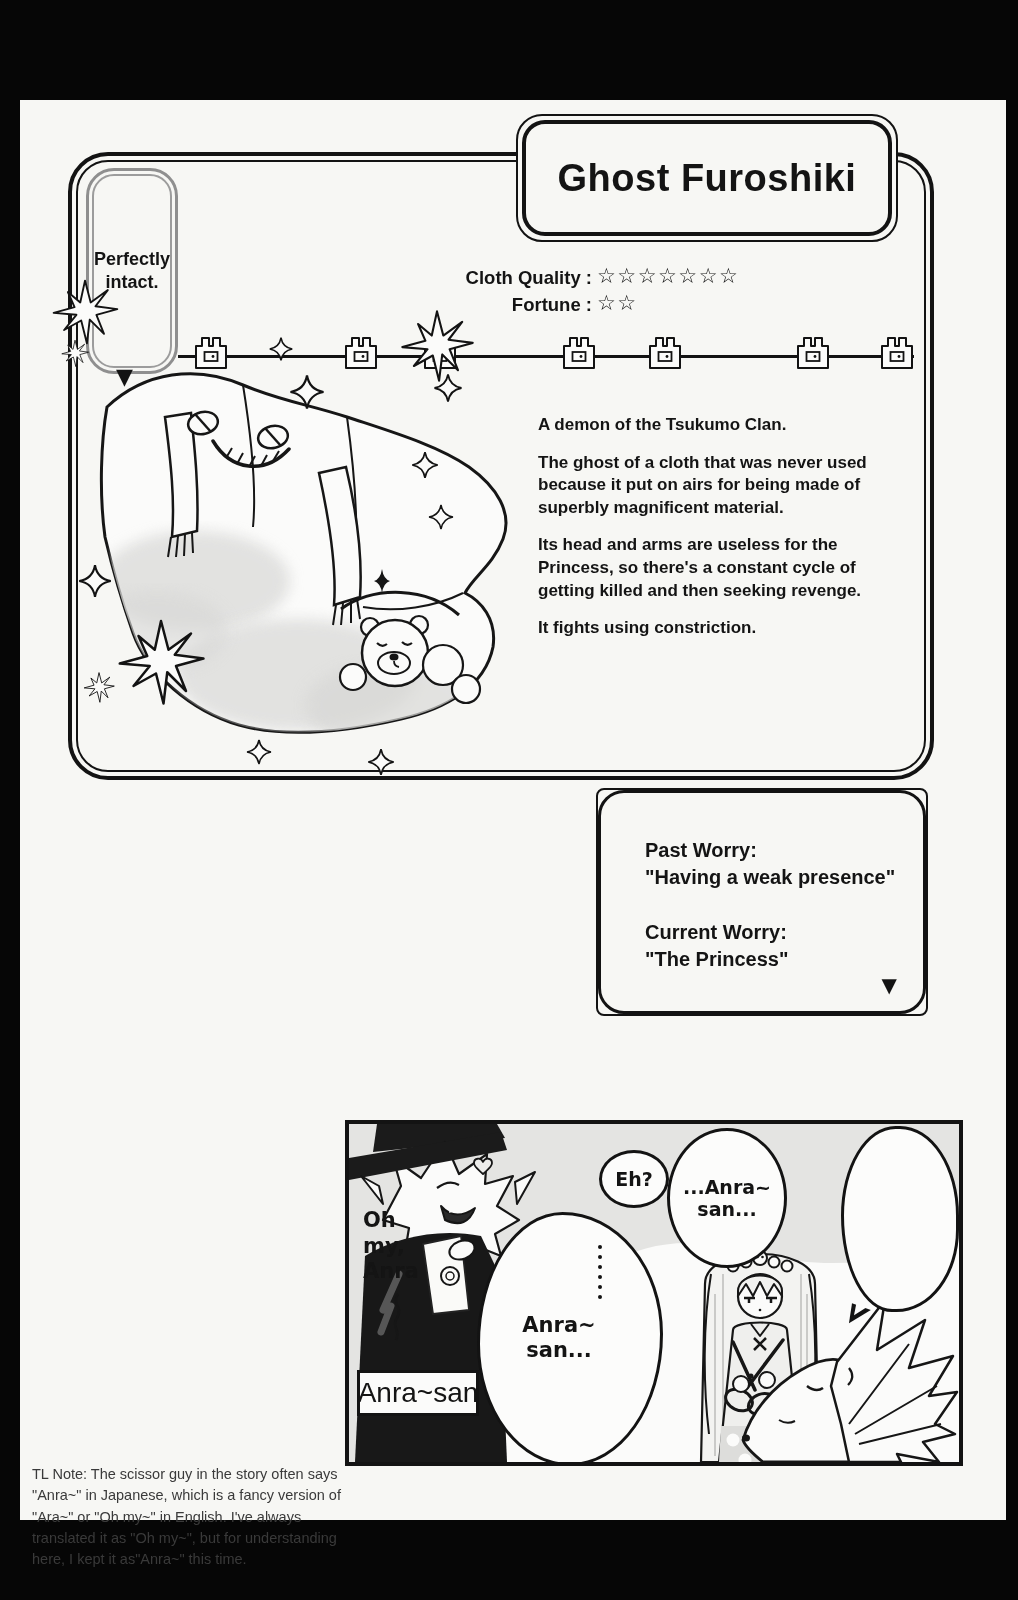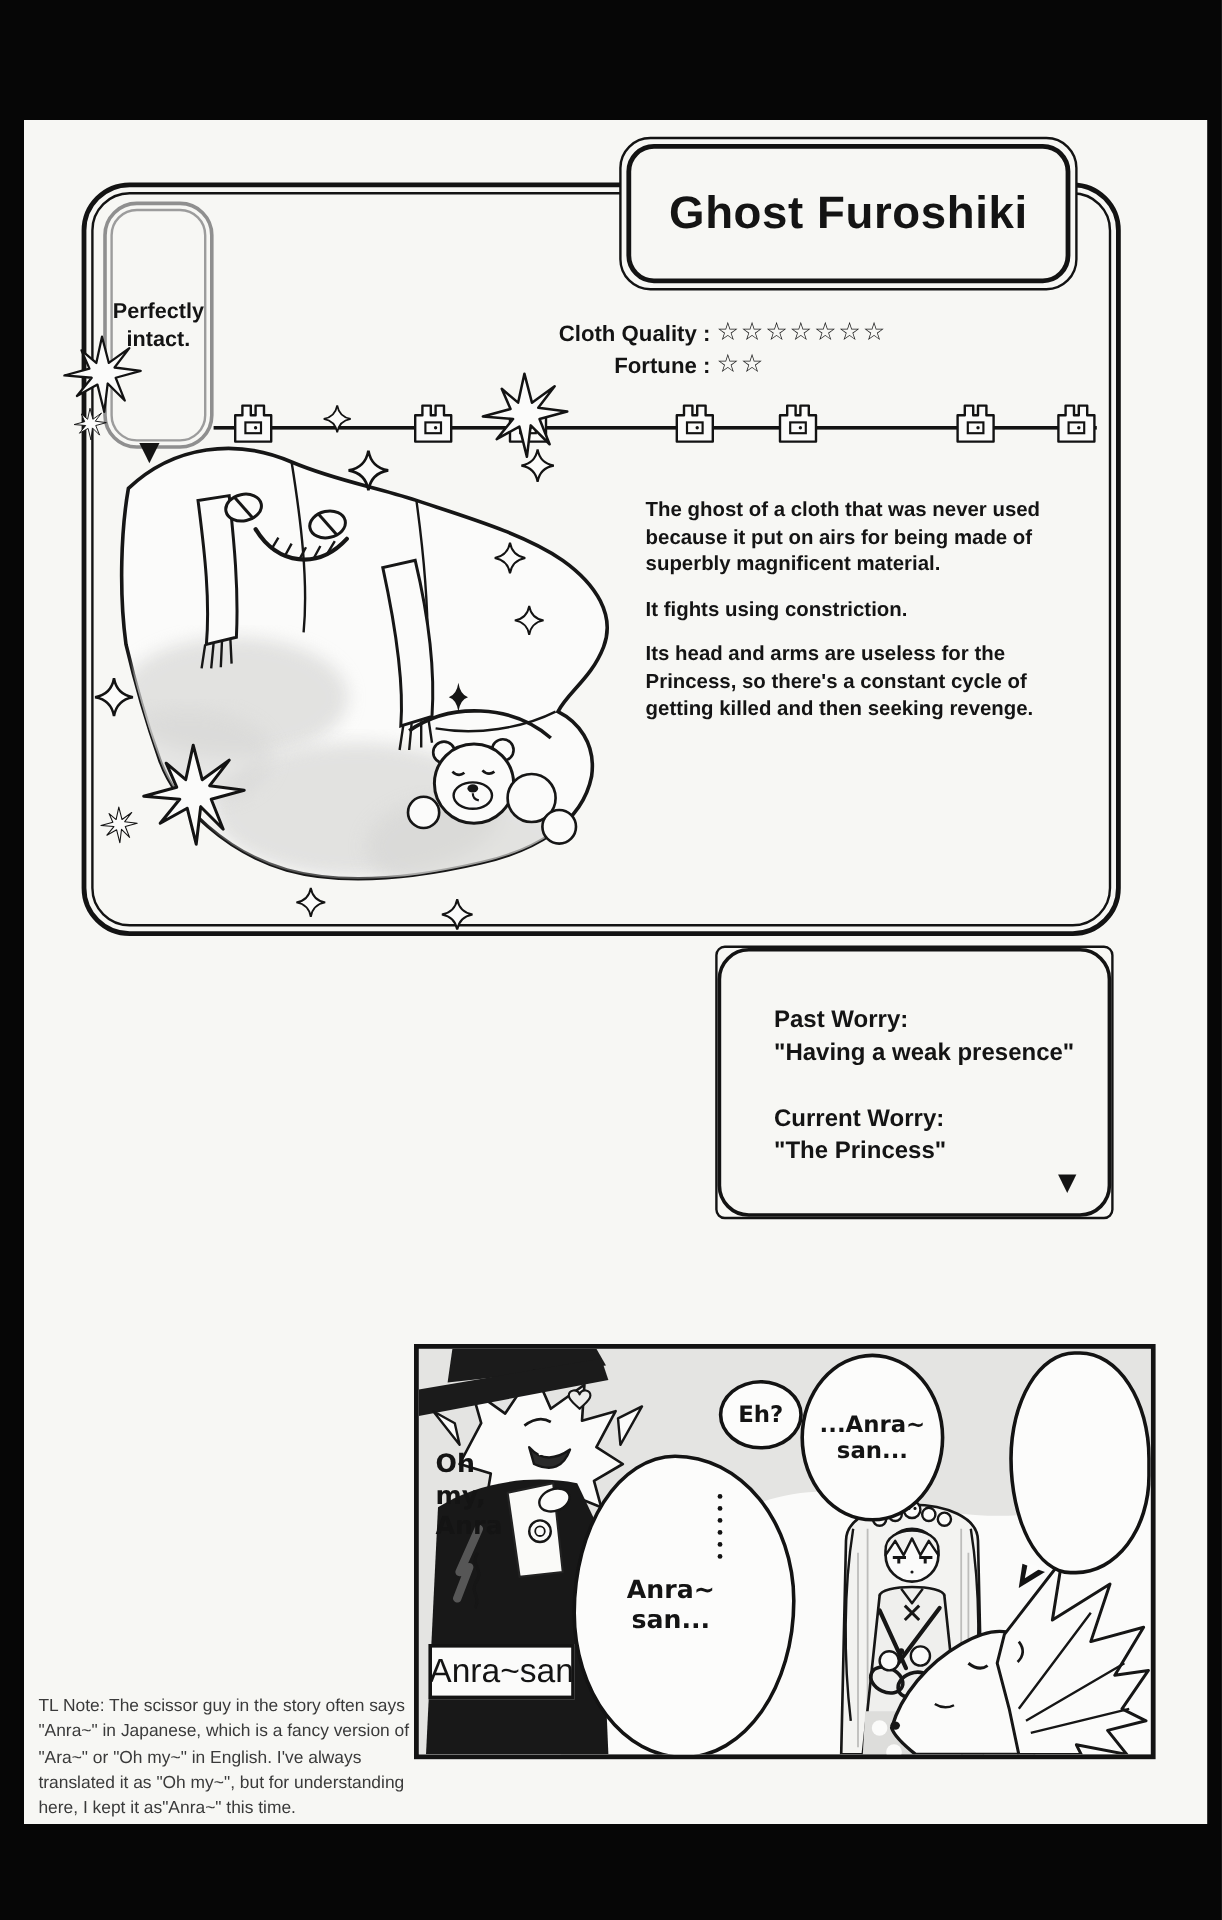--- a/index.html
+++ b/index.html
@@ -75,21 +75,21 @@
           border-right:16px solid transparent;border-top:20px solid #131313;transform:rotate(20deg);}
   .tail-w{position:absolute;left:10px;bottom:-8px;width:0;height:0;border-left:2px solid transparent;
           border-right:10px solid transparent;border-top:13px solid #fcfcfb;transform:rotate(20deg);z-index:4;}
   .caption-box{position:absolute;left:8px;top:246px;width:116px;height:40px;border:3px solid #131313;
                background:#fbfbfa;display:flex;align-items:center;justify-content:center;font-size:28px;z-index:3;}
   .handwritten{position:absolute;left:14px;top:84px;font-family:"DejaVu Sans",sans-serif;font-size:21px;
                font-weight:700;line-height:1.22;white-space:pre-line;z-index:3;}
   .squiggle{position:absolute;left:40px;top:168px;z-index:3;}
 
   
-  .tl-note{position:absolute;left:12px;top:1312px;width:342px;font-size:14.5px;line-height:1.47;
+  .tl-note{position:absolute;left:12px;top:1364px;width:342px;font-size:14.5px;line-height:1.47;
            color:#3a3a3a;white-space:pre-line;}
 </style>
 </head>
 <body>
 
 <svg width="0" height="0" style="position:absolute">
   <defs>
     <symbol id="sym-castle" viewBox="0 0 36 40">
       <path d="M3,37 V15 H9 V7 H16 V15 H20 V7 H27 V15 H33 V37 Z" fill="#fbfbfa" stroke="#131313" stroke-width="2" stroke-linejoin="round"></path>
       <rect x="11.5" y="21" width="13" height="9" fill="none" stroke="#131313" stroke-width="1.8"></rect>
@@ -230,27 +230,28 @@
         <use href="#sym-spark4" x="-16" y="-16" width="32" height="32" transform="translate(396,242) scale(0.8)"></use>
         <use href="#sym-spark4" x="-16" y="-16" width="32" height="32" transform="translate(50,306) scale(1.05)"></use>
         <use href="#sym-spark4" x="-16" y="-16" width="32" height="32" transform="translate(214,477) scale(0.8)"></use>
         <use href="#sym-spark4" x="-16" y="-16" width="32" height="32" transform="translate(336,487) scale(0.85)"></use>
         <use href="#sym-spark4" x="-16" y="-16" width="32" height="32" transform="translate(236,74) scale(0.75)"></use>
         <path d="M337,294 Q338.5,304 345,306 Q338.5,308 337,318 Q335.5,308 329,306 Q335.5,304 337,294 Z" fill="#161616"></path>
       </g>
     </svg>
 
     <div class="description">
+      <p class="para">A demon of the Tsukumo Clan.</p>
       <p class="para">The ghost of a cloth that was never used
 because it put on airs for being made of
 superbly magnificent material.</p>
-      <p class="para">It fights using constriction.</p>
       <p class="para">Its head and arms are useless for the
 Princess, so there's a constant cycle of
 getting killed and then seeking revenge.</p>
+      <p class="para">It fights using constriction.</p>
     </div>
 
     <div class="worry-box">
       <div class="worry-inner">
         <div class="worry-label">Past Worry:</div>
         <div class="worry-value">"Having a weak presence"</div>
         <div class="worry-gap"></div>
         <div class="worry-label">Current Worry:</div>
         <div class="worry-value">"The Princess"</div>
         <div class="tri tri-worry">▼</div>

